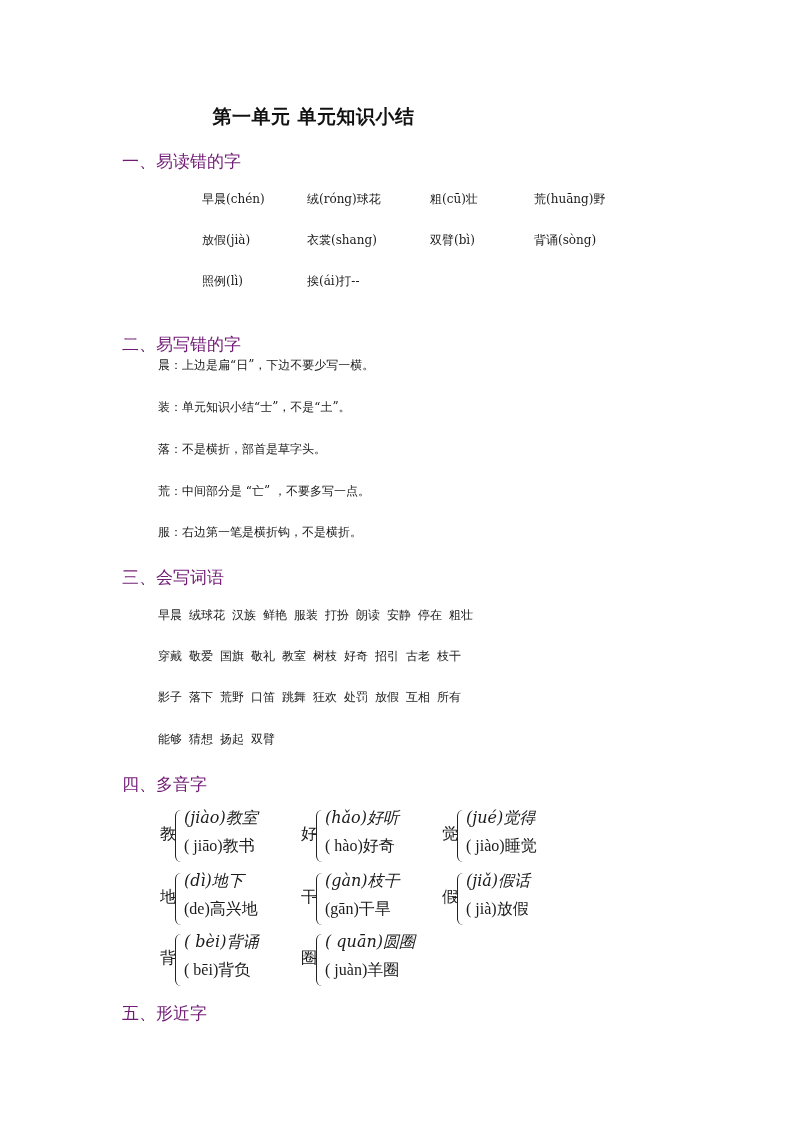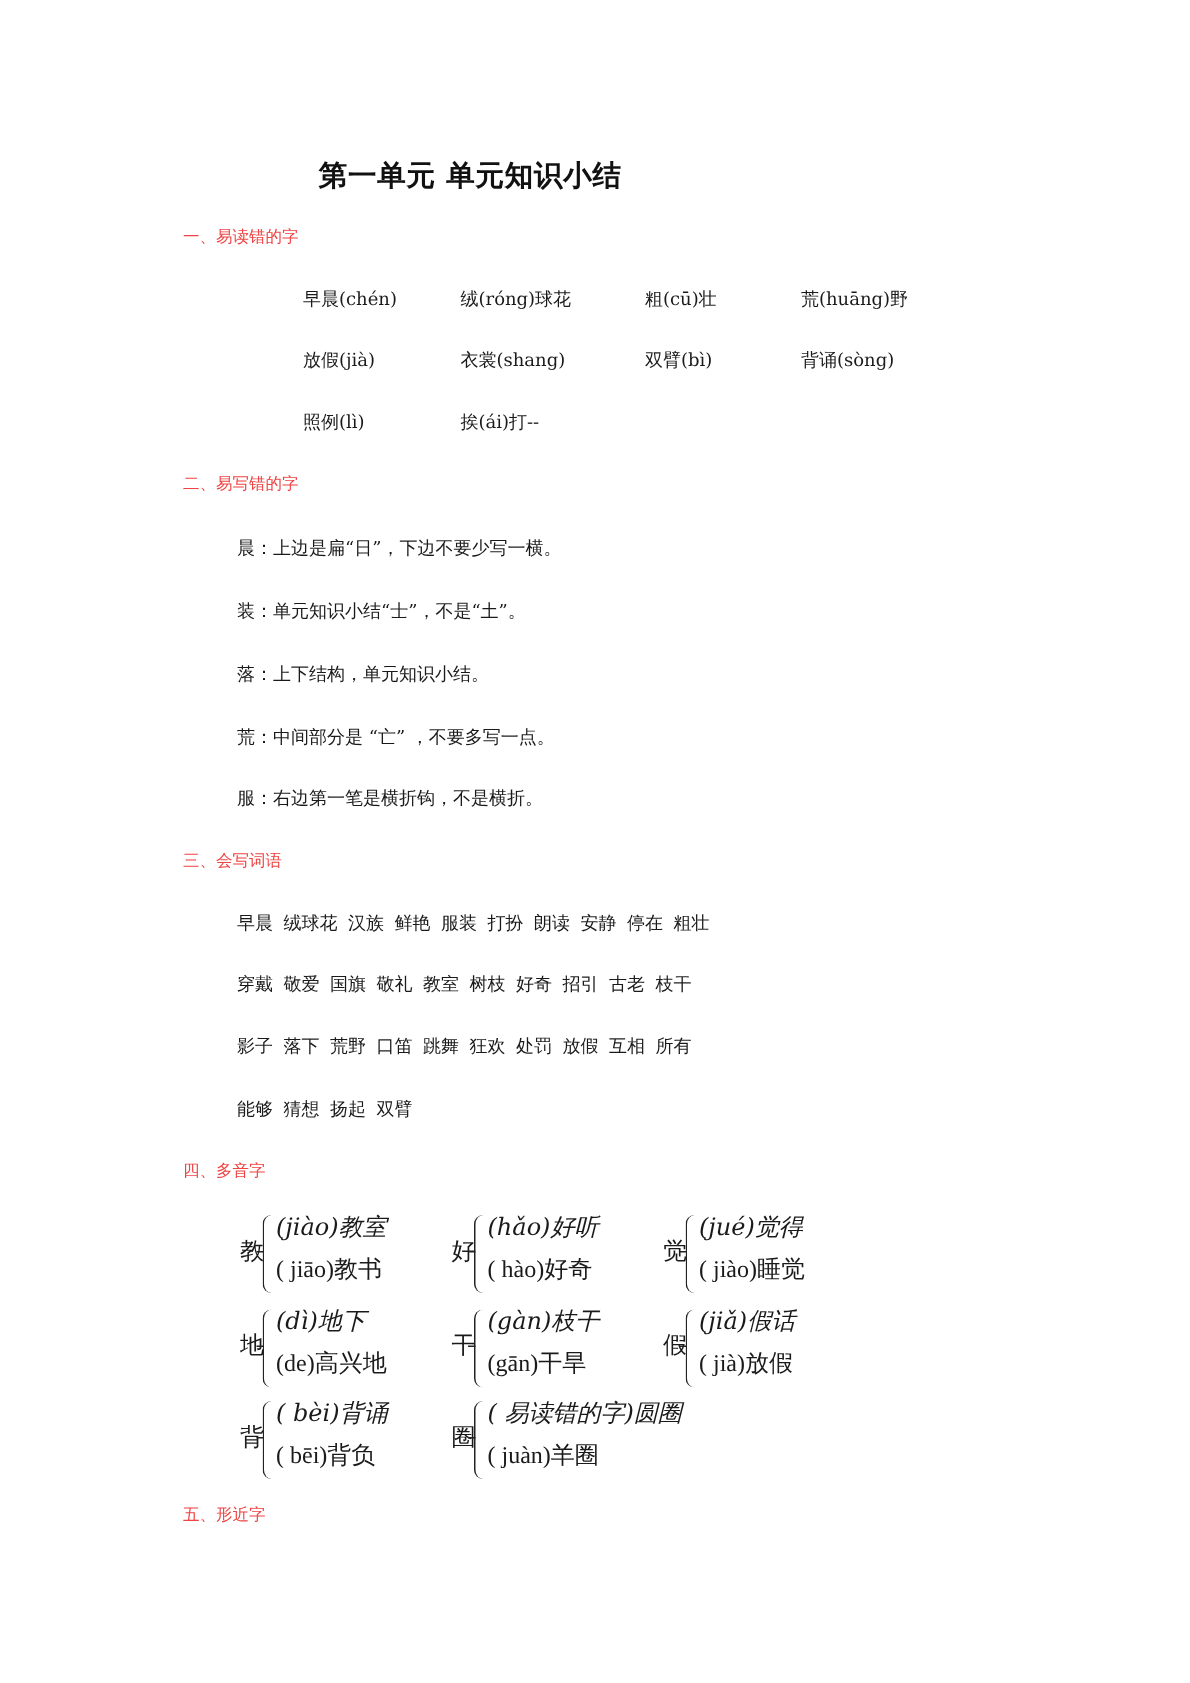--- a/index.html
+++ b/index.html
@@ -2,21 +2,21 @@
 <html><head>
   <meta charset="utf-8">
   <style>
     html, body { margin: 0; padding: 0; background: #ffffff; }
     body { width: 793px; height: 1122px; position: relative; overflow: hidden;
            font-family: "DejaVu Serif", "Liberation Serif", serif; color: #1a1a1a; }
     .title { position: absolute; top: 104px; left: 0; width: 627px; text-align: center;
              font-family: "DejaVu Sans", "Liberation Sans", sans-serif; font-weight: bold;
              font-size: 19px; color: #111; letter-spacing: 0.5px; }
     .h { position: absolute; left: 122px; font-family: Liberation Serif, serif;
-         font-size: 11px; color: #ef4444; }
+         font-size: 17px; color: #701a75; }
     .row { position: absolute; left: 158px; font-size: 12px; white-space: nowrap; }
     .cell { position: absolute; top: 0; white-space: nowrap; margin-left: 44px; }
     .words span { margin-right: 7px; margin-top: 32px; }
     .poly { position: absolute; font-size: 16px; }
     .poly .ch { position: absolute; top: 14px; left: 0; }
     .poly .brace { position: absolute; left: 15px; top: 0; width: 6px; height: 52px;
                    border-left: 1.5px solid #222; border-radius: 6px 0 0 6px; }
     .poly .brace::before { content: ""; position: absolute; left: -5px; top: 24px; width: 5px; height: 2px;
                    border-top: 1.5px solid #222; }
     .poly .r1 { position: absolute; left: 24px; top: -2px; white-space: nowrap; font-style: italic; }
@@ -38,24 +38,24 @@
   <span class="cell" style="left:0">放假(jià)</span>
   <span class="cell" style="left:105px">衣裳(shang)</span>
   <span class="cell" style="left:228px">双臂(bì)</span>
   <span class="cell" style="left:332px">背诵(sòng)</span>
 </div>
 <div class="row" style="top:273px">
   <span class="cell" style="left:0">照例(lì)</span>
   <span class="cell" style="left:105px">挨(ái)打--</span>
 </div>
 
-<div class="h" style="top:315px">二、易写错的字</div>
+<div class="h" style="top:333px">二、易写错的字</div>
 <div class="row" style="top:357px">晨：上边是扁“日”，下边不要少写一横。</div>
 <div class="row" style="top:399px">装：单元知识小结“士”，不是“土”。</div>
-<div class="row" style="top:441px">落：上下结构，单元知识小结。</div>
+<div class="row" style="top:441px">落：不是横折，部首是草字头。</div>
 <div class="row" style="top:483px">荒：中间部分是 “亡” ，不要多写一点。</div>
 <div class="row" style="top:524px">服：右边第一笔是横折钩，不是横折。</div>
 
 <div class="h" style="top:566px">三、会写词语</div>
 <div class="row words" style="top:607px">
   <span>早晨</span><span>绒球花</span><span>汉族</span><span>鲜艳</span><span>服装</span><span>打扮</span><span>朗读</span><span>安静</span><span>停在</span><span>粗壮</span>
 </div>
 <div class="row words" style="top:648px">
   <span>穿戴</span><span>敬爱</span><span>国旗</span><span>敬礼</span><span>教室</span><span>树枝</span><span>好奇</span><span>招引</span><span>古老</span><span>枝干</span>
 </div>
@@ -108,17 +108,17 @@
 
 <div class="poly" style="left:160px; top:934px">
   <span class="ch">背</span>
   <span class="brace"></span>
   <span class="r1">( bèi)背诵</span>
   <span class="r2">( bēi)背负</span>
 </div>
 <div class="poly" style="left:301px; top:934px">
   <span class="ch">圈</span>
   <span class="brace"></span>
-  <span class="r1">( 易读错的字)圆圈</span>
+  <span class="r1">( quān)圆圈</span>
   <span class="r2">( juàn)羊圈</span>
 </div>
 
 <div class="h" style="top:1002px">五、形近字</div>
 
 </body></html>

